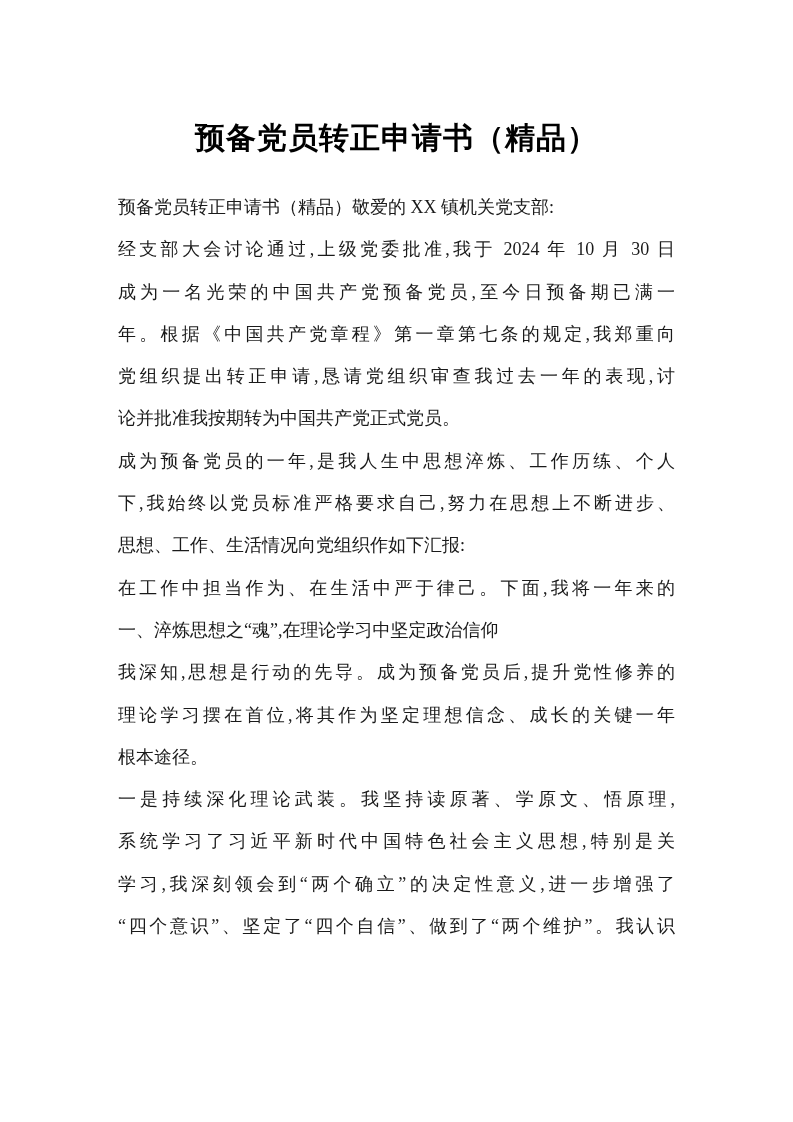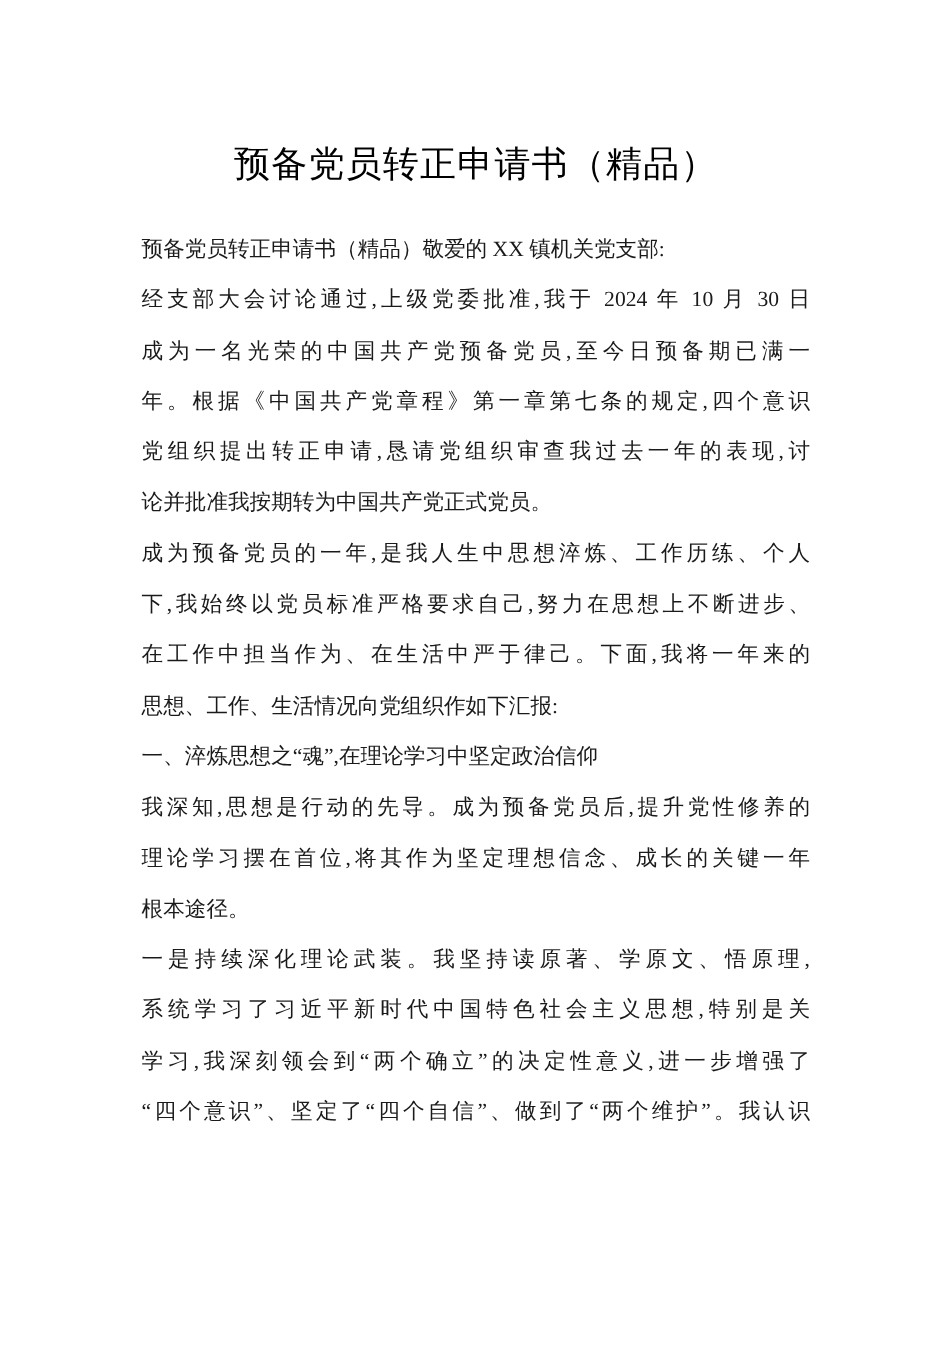--- a/index.html
+++ b/index.html
@@ -13,21 +13,21 @@
     height: 1122px;
     background: #ffffff;
     box-sizing: border-box;
     padding: 117px 118px 0 118px;
     overflow: hidden;
     font-family: "Liberation Serif", "DejaVu Serif", serif;
   }
   .doc-title {
     margin: 0 0 27px 0;
     font-size: 30px;
-    font-weight: 400;
+    font-weight: 700;
     line-height: 42px;
     text-align: center;
     letter-spacing: 1px;
     color: #000000;
   }
   .doc-body {
     font-size: 18px;
     color: #1a1a1a;
   }
   .doc-body .line {
@@ -42,27 +42,27 @@
 </style>
 </head>
 <body>
 
 <div class="page" style="background: rgb(255, 255, 255);">
   <h1 class="doc-title" style="color: rgb(0, 0, 0);">预备党员转正申请书（精品）</h1>
   <div class="doc-body" id="doc-body" style="color: rgb(26, 26, 26);">
       <div class="line">预备党员转正申请书（精品）敬爱的 XX 镇机关党支部:</div>
       <div class="line fill">经支部大会讨论通过,上级党委批准,我于 2024 年 10 月 30 日</div>
       <div class="line fill">成为一名光荣的中国共产党预备党员,至今日预备期已满一</div>
-      <div class="line fill">年。根据《中国共产党章程》第一章第七条的规定,四个意识</div>
+      <div class="line fill">年。根据《中国共产党章程》第一章第七条的规定,我郑重向</div>
       <div class="line fill">党组织提出转正申请,恳请党组织审查我过去一年的表现,讨</div>
       <div class="line">论并批准我按期转为中国共产党正式党员。</div>
       <div class="line fill">成为预备党员的一年,是我人生中思想淬炼、工作历练、个人</div>
       <div class="line fill">下,我始终以党员标准严格要求自己,努力在思想上不断进步、</div>
+      <div class="line">思想、工作、生活情况向党组织作如下汇报:</div>
       <div class="line fill">在工作中担当作为、在生活中严于律己。下面,我将一年来的</div>
-      <div class="line">思想、工作、生活情况向党组织作如下汇报:</div>
       <div class="line">一、淬炼思想之“魂”,在理论学习中坚定政治信仰</div>
       <div class="line fill">我深知,思想是行动的先导。成为预备党员后,提升党性修养的</div>
       <div class="line fill">理论学习摆在首位,将其作为坚定理想信念、成长的关键一年</div>
       <div class="line">根本途径。</div>
       <div class="line fill">一是持续深化理论武装。我坚持读原著、学原文、悟原理,</div>
       <div class="line fill">系统学习了习近平新时代中国特色社会主义思想,特别是关</div>
       <div class="line fill">学习,我深刻领会到“两个确立”的决定性意义,进一步增强了</div>
       <div class="line fill">“四个意识”、坚定了“四个自信”、做到了“两个维护”。我认识</div>
     </div>
 </div>

